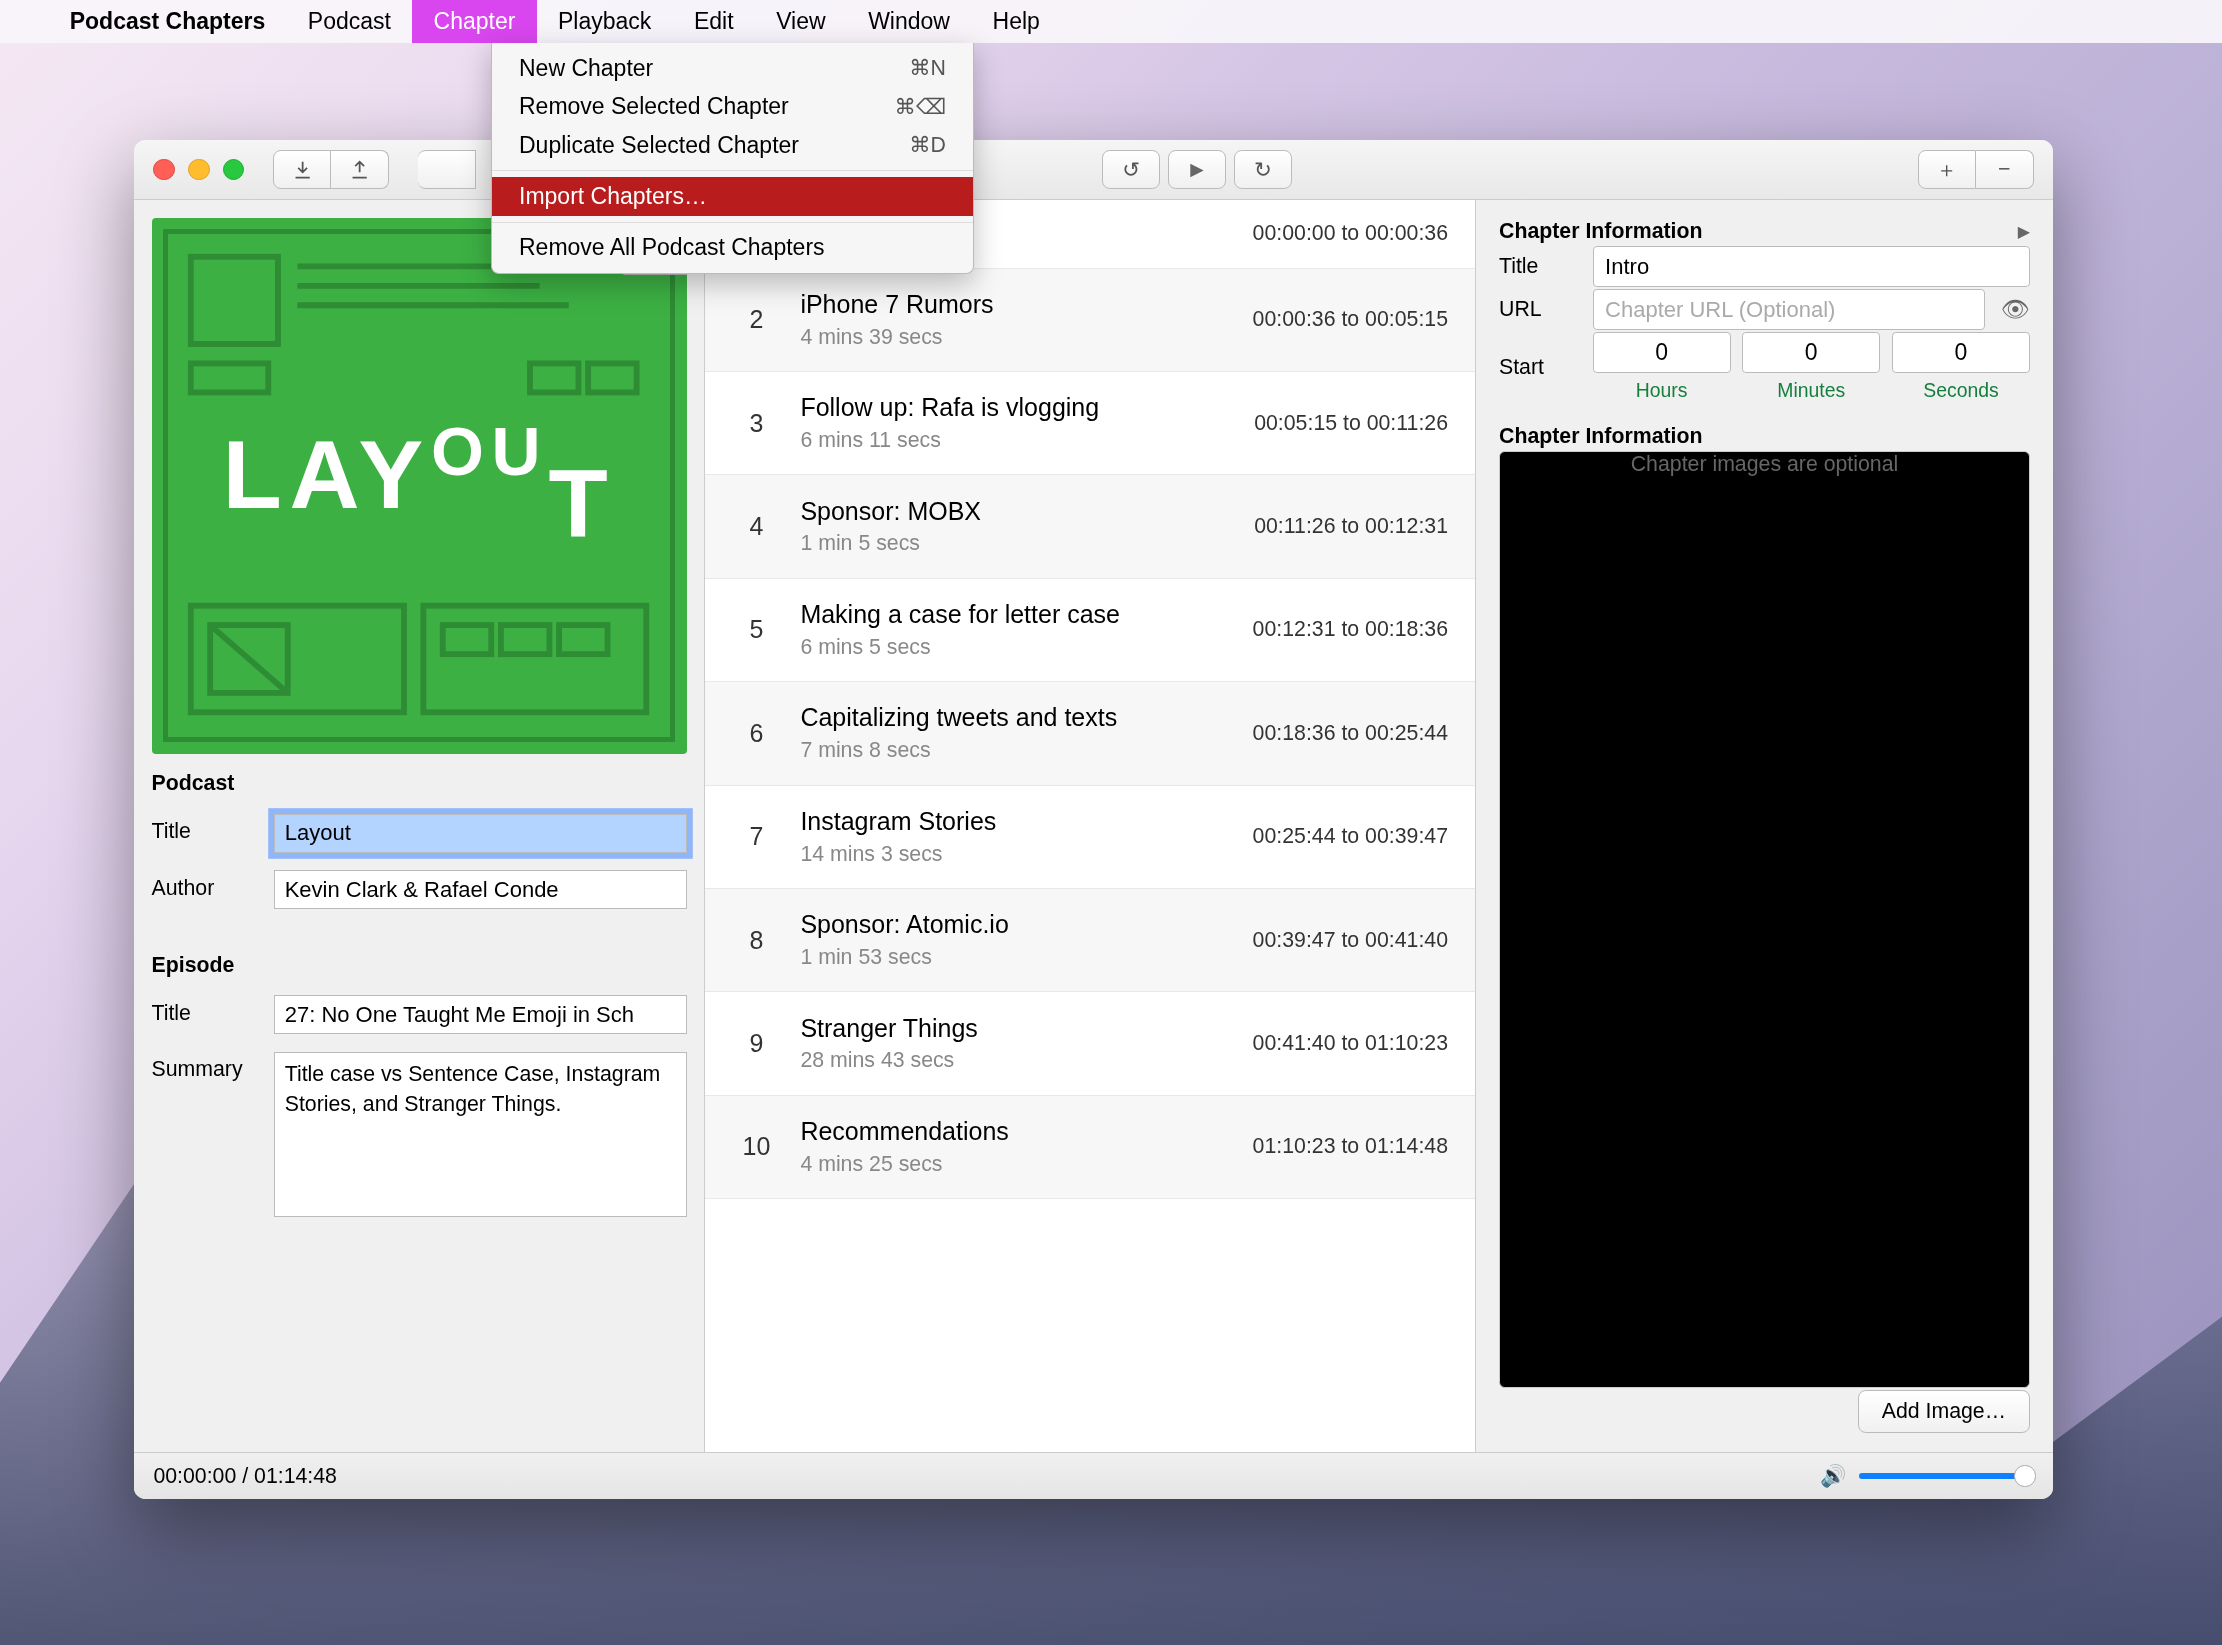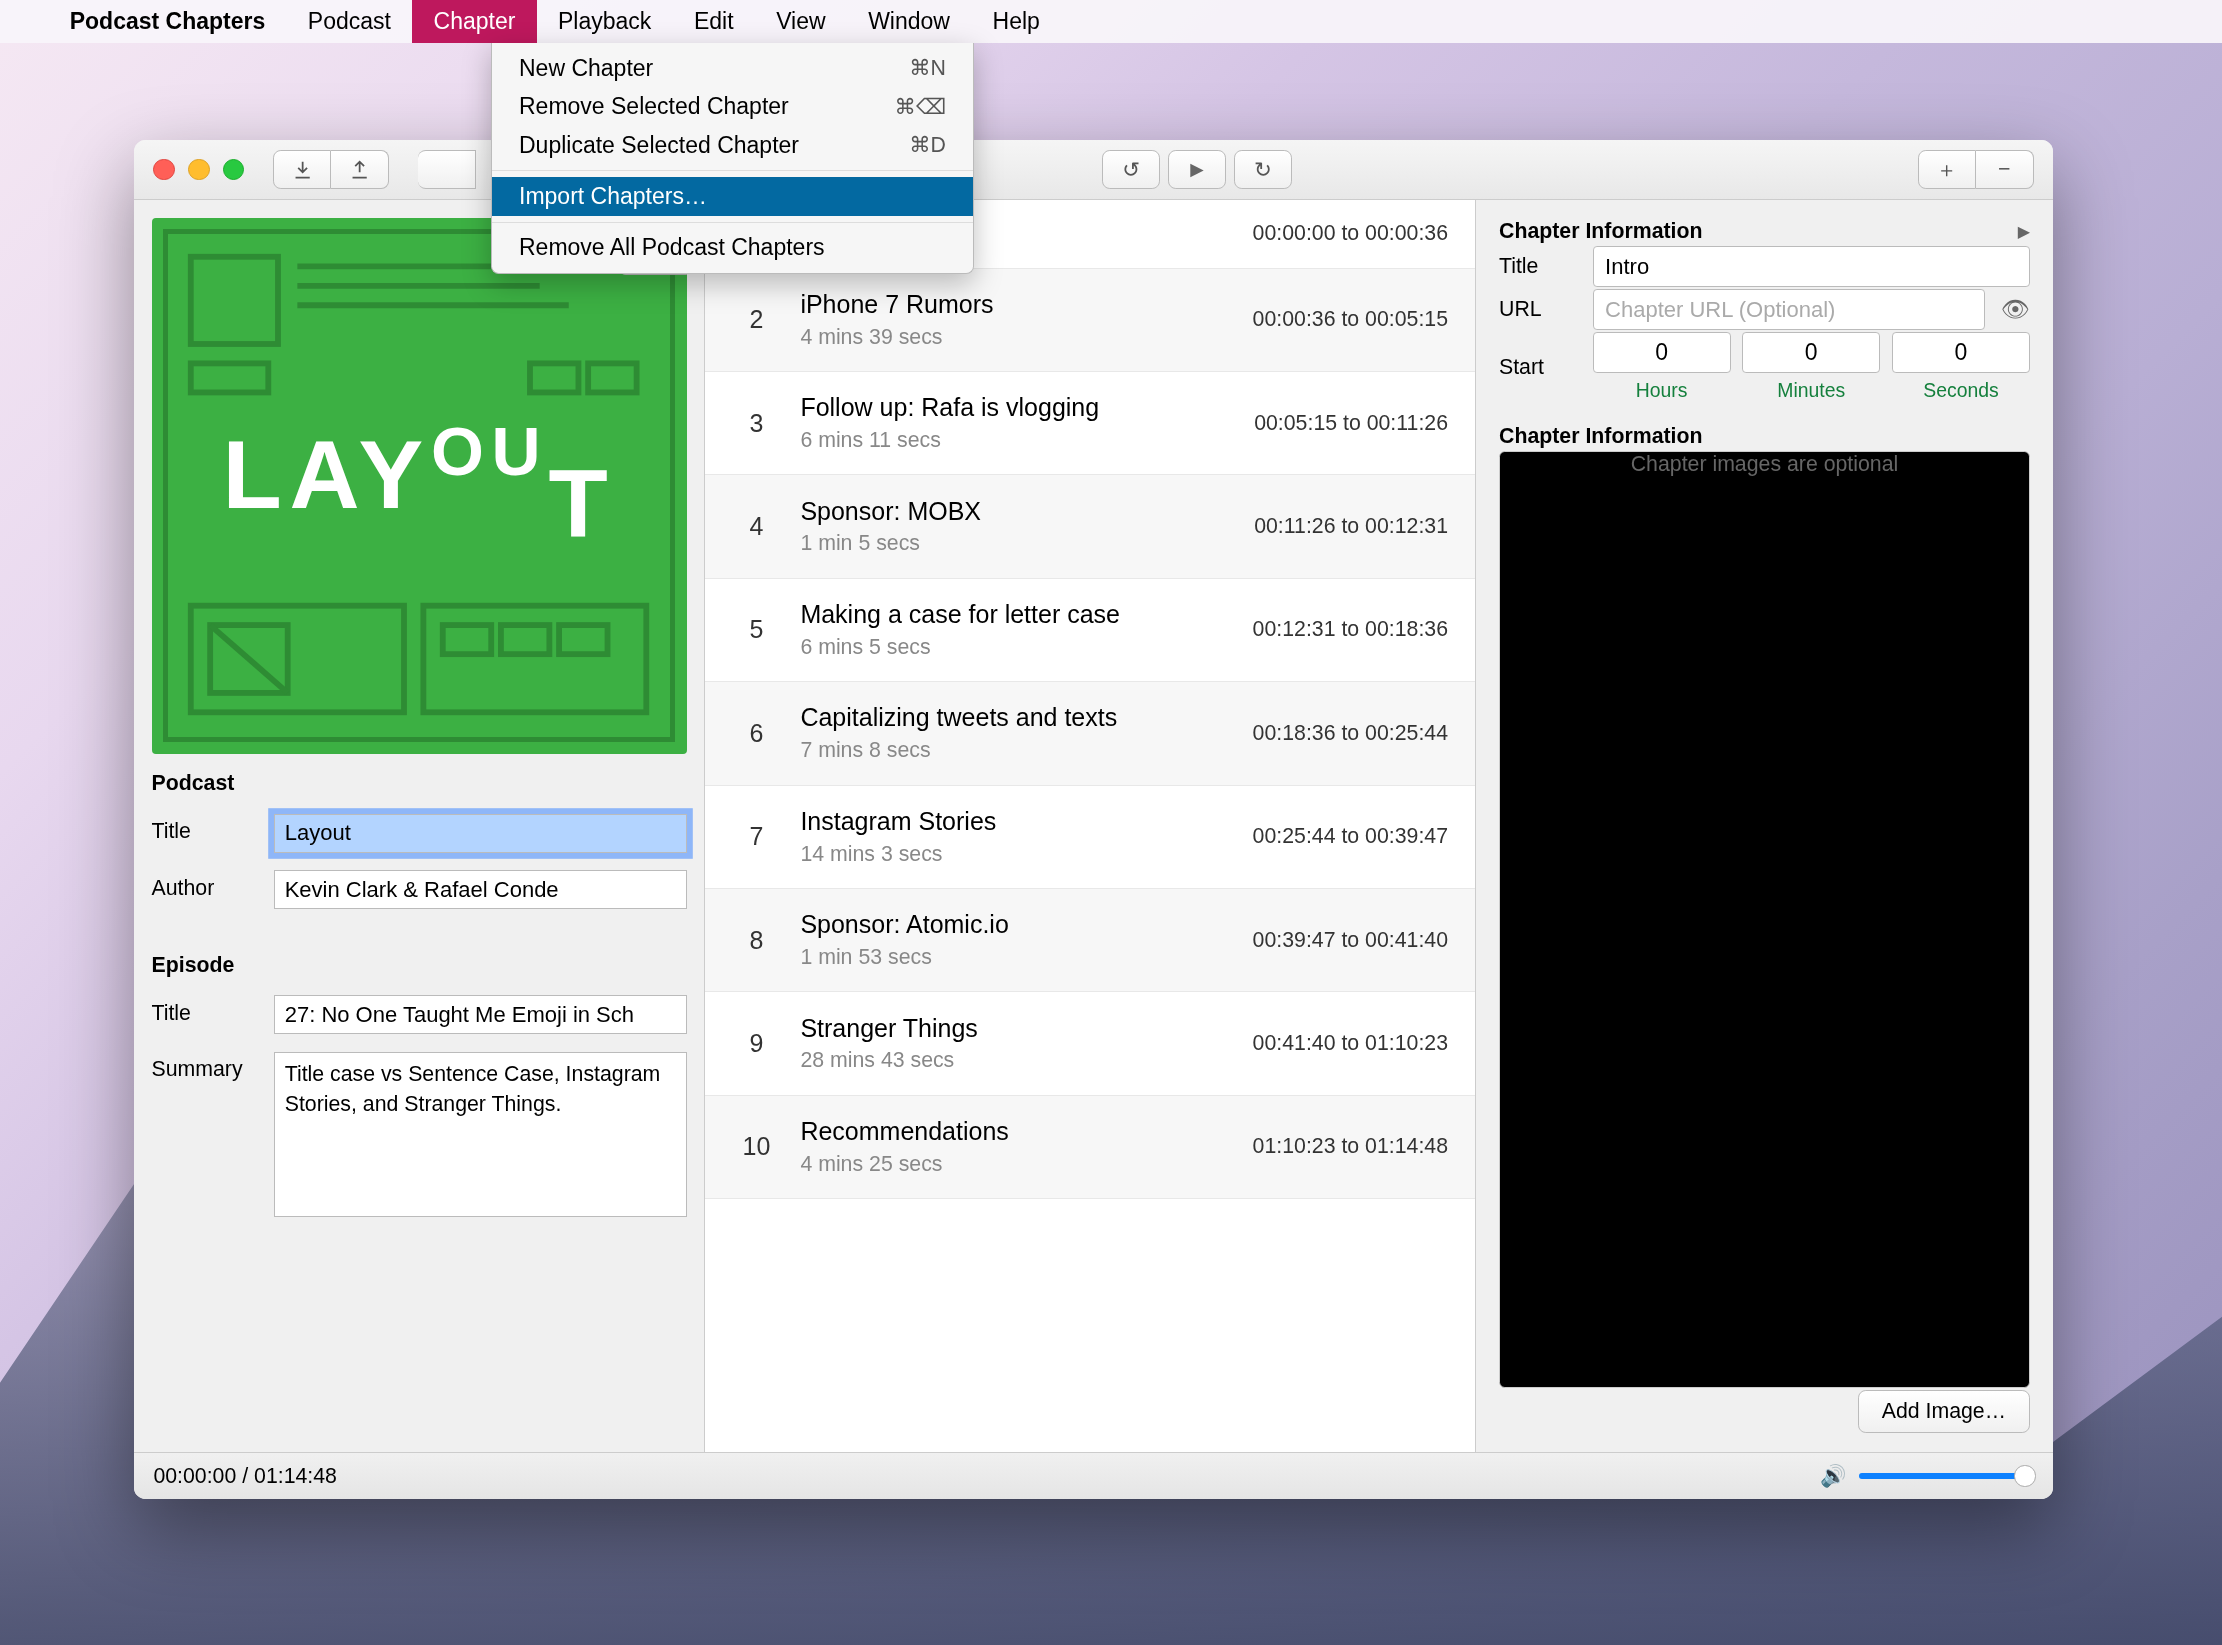--- a/index.html
+++ b/index.html
@@ -2,24 +2,24 @@
 <html><head>
 <meta charset="utf-8">
 <style>
 * { margin: 0; padding: 0; box-sizing: border-box; font-family: -apple-system, "Helvetica Neue", Helvetica, Arial, sans-serif; }
 body { width: 2222px; height: 1646px; position: relative; overflow: hidden; background: linear-gradient(135deg, #f5e8f3 0%, #e8d8ef 20%, #d5c5e5 35%, #c5b8dc 50%, #b8aed4 65%, #a8a0c8 80%, #9890bc 100%); }
 .bg-mountain { position: absolute; bottom: 0; left: 0; right: 0; height: 40%; background: linear-gradient(180deg, rgba(100,110,140,0.3) 0%, rgba(70,80,110,0.6) 50%, rgba(50,60,90,0.8) 100%); clip-path: polygon(0 60%, 8% 20%, 15% 45%, 22% 15%, 30% 50%, 38% 25%, 45% 55%, 52% 30%, 60% 60%, 68% 35%, 76% 65%, 84% 40%, 92% 70%, 100% 50%, 100% 100%, 0 100%); }
 .menubar { position: absolute; top: 0; left: 0; right: 0; height: 43px; background: rgba(248,244,250,0.95); display: flex; align-items: center; padding: 0 19.4px; font-size: 23px; z-index: 10; }
 .apple-icon { font-size: 27px; margin-right: 29px; color: #000; }
 .menubar-item { padding: 0 21.3px; color: #000; height: 100%; display: flex; align-items: center; cursor: default; }
 .menubar-item.bold { font-weight: 600; }
-.menubar-item.active { background: #be185d; color: #fff; }
+.menubar-item.active { background: #d946ef; color: #fff; }
 .dropdown { position: absolute; top: 43px; left: 491px; width: 483px; background: #f6f6f6; border: 1px solid #bbb; border-top: none; border-radius: 0 0 7.8px 7.8px; box-shadow: 0 9.7px 29px rgba(0,0,0,0.25); z-index: 20; padding: 5.8px 0; font-size: 23px; }
 .dropdown-item { padding: 5.8px 27px; display: flex; justify-content: space-between; align-items: center; cursor: default; }
-.dropdown-item.highlighted { background: #0369a1; color: #fff; }
+.dropdown-item.highlighted { background: #b91c1c; color: #fff; }
 .dropdown-shortcut { color: #555; font-size: 21.3px; }
 .dropdown-sep { height: 1px; background: #ddd; margin: 5.8px 0; }
 .window { position: absolute; top: 140px; left: 134px; width: 1919px; height: 1359px; background: #f0f0f0; border-radius: 11.6px; box-shadow: 0 29px 78px rgba(0,0,0,0.4); display: flex; flex-direction: column; overflow: hidden; }
 .titlebar { height: 60px; background: linear-gradient(180deg, #f5f5f5 0%, #e8e8e8 100%); border-bottom: 1px solid #ccc; display: flex; align-items: center; padding: 0 19.4px; }
 .traffic { display: flex; gap: 13.6px; }
 .traffic-light { width: 21.3px; height: 21.3px; border-radius: 50%; }
 .tl-close { background: #ff5f57; border: 1px solid #e0443e; }
 .tl-min { background: #ffbd2e; border: 1px solid #dea123; }
 .tl-max { background: #28c940; border: 1px solid #1aad2b; }
 .tb-group { display: flex; margin-left: 29px; }

